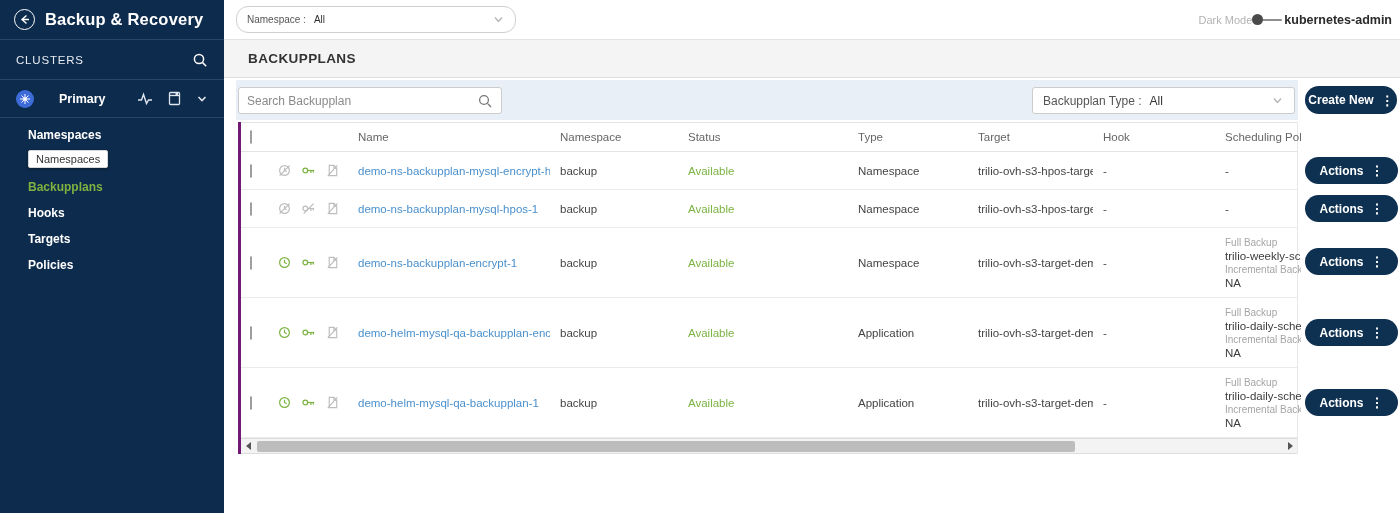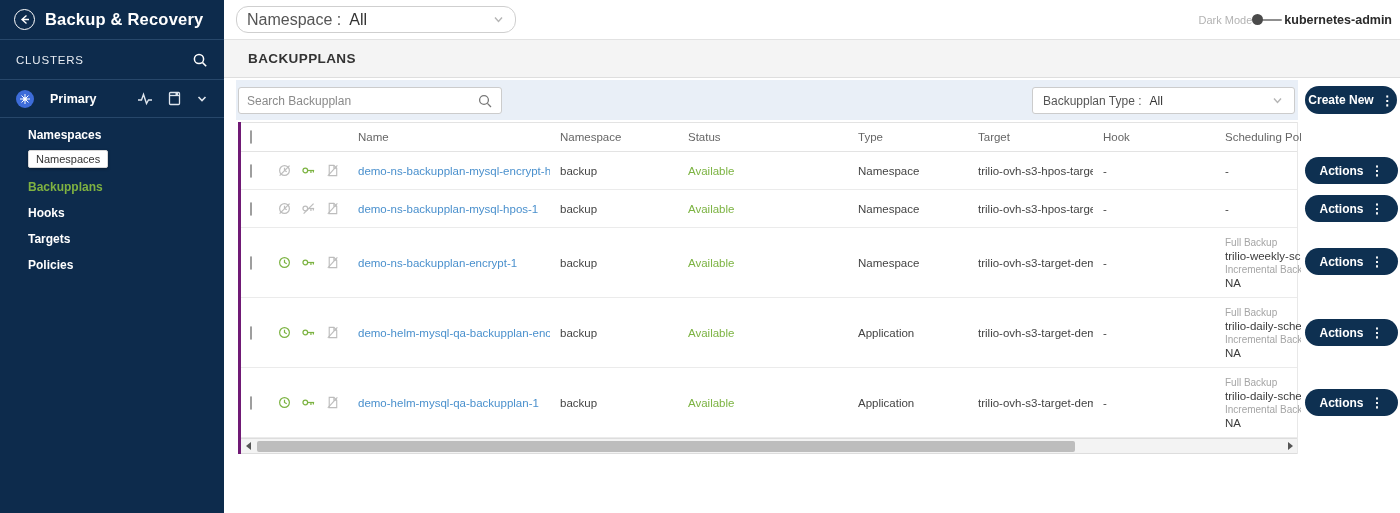--- a/index.html
+++ b/index.html
@@ -6,33 +6,33 @@
   body { font-family:"Liberation Sans", sans-serif; background:#fff; }
   .app { position:relative; width:1400px; height:513px; overflow:hidden; background:#86efac; }
 
   
   .sidebar { position:absolute; left:0; top:0; width:224px; height:513px; background:#0d2b4c; color:#fff; }
   .sb-header { height:40px; display:flex; align-items:center; padding:0 14px; gap:10px; border-bottom:1px solid #27476a; }
   .back-btn { width:21px; height:21px; border:1.6px solid #fff; border-radius:50%; display:flex; align-items:center; justify-content:center; flex:none; cursor:pointer; }
   .sb-title { font-size:16.5px; font-weight:bold; letter-spacing:.2px; white-space:nowrap; }
   .sb-clusters { height:40px; display:flex; align-items:center; justify-content:space-between; padding:0 16px; border-bottom:1px solid #27476a; }
   .sb-clusters-label { font-size:11.5px; letter-spacing:.8px; color:#e8edf3; }
-  .sb-cluster { height:38px; display:flex; align-items:center; padding:0 16px; gap:16px; border-bottom:1px solid #27476a; }
+  .sb-cluster { height:38px; display:flex; align-items:center; padding:0 16px; gap:25px; border-bottom:1px solid #27476a; }
   .k8s-badge { width:18px; height:18px; border-radius:50%; background:#3d6cd9; display:flex; align-items:center; justify-content:center; flex:none; }
   .cluster-name { font-size:12.5px; font-weight:bold; flex:1; }
   .cluster-tools { display:flex; align-items:center; gap:14px; color:#dfe6ee; }
   .sb-menu { padding:4px 0 0 28px; }
   .sb-item { height:26px; display:flex; align-items:center; font-size:12px; font-weight:bold; color:#fff; cursor:pointer; }
   .sb-item.active { color:#7fb241; }
   .sb-tooltip { display:inline-block; background:#fff; color:#333; font-size:11px; padding:2px 7px; border:1px solid #d7d7d7; border-radius:2px; box-shadow:0 1px 3px rgba(0,0,0,.35); margin:2px 0 6px 0; }
 
   
   .main { position:absolute; left:224px; top:0; width:1176px; height:513px; }
   .topbar { height:40px; border-bottom:1px solid #e2e2e2; display:flex; align-items:center; background:#fff; }
-  .ns-select { margin-left:12px; width:280px; height:27px; border:1px solid #cfcfcf; border-radius:12px; display:flex; align-items:center; padding:0 10px; font-size:16px; cursor:pointer; background:#fff; }
+  .ns-select { margin-left:12px; width:280px; height:27px; border:1px solid #cfcfcf; border-radius:12px; display:flex; align-items:center; padding:0 10px; font-size:10px; cursor:pointer; background:#fff; }
   .ns-select .lbl { color:#555; }
   .ns-select .val { color:#333; margin-left:8px; flex:1; }
   .topbar-right { margin-left:auto; display:flex; align-items:center; padding-right:6px; }
   .dark-mode-lbl { font-size:11px; color:#b3b3b3; }
   .toggle { position:relative; width:32px; height:14px; cursor:pointer; flex:none; }
   .toggle .track { position:absolute; left:4px; top:6px; width:26px; height:2.5px; background:#8f8f8f; border-radius:2px; }
   .toggle .knob { position:absolute; left:0; top:1.5px; width:11px; height:11px; border-radius:50%; background:#4a4a4a; }
   .user-name { font-size:12.5px; font-weight:bold; color:#2b2b2b; padding-right:2px; }
 
   .page-header { height:38px; background:#f4f4f4; border-bottom:1px solid #dedede; display:flex; align-items:center; padding-left:24px; }

